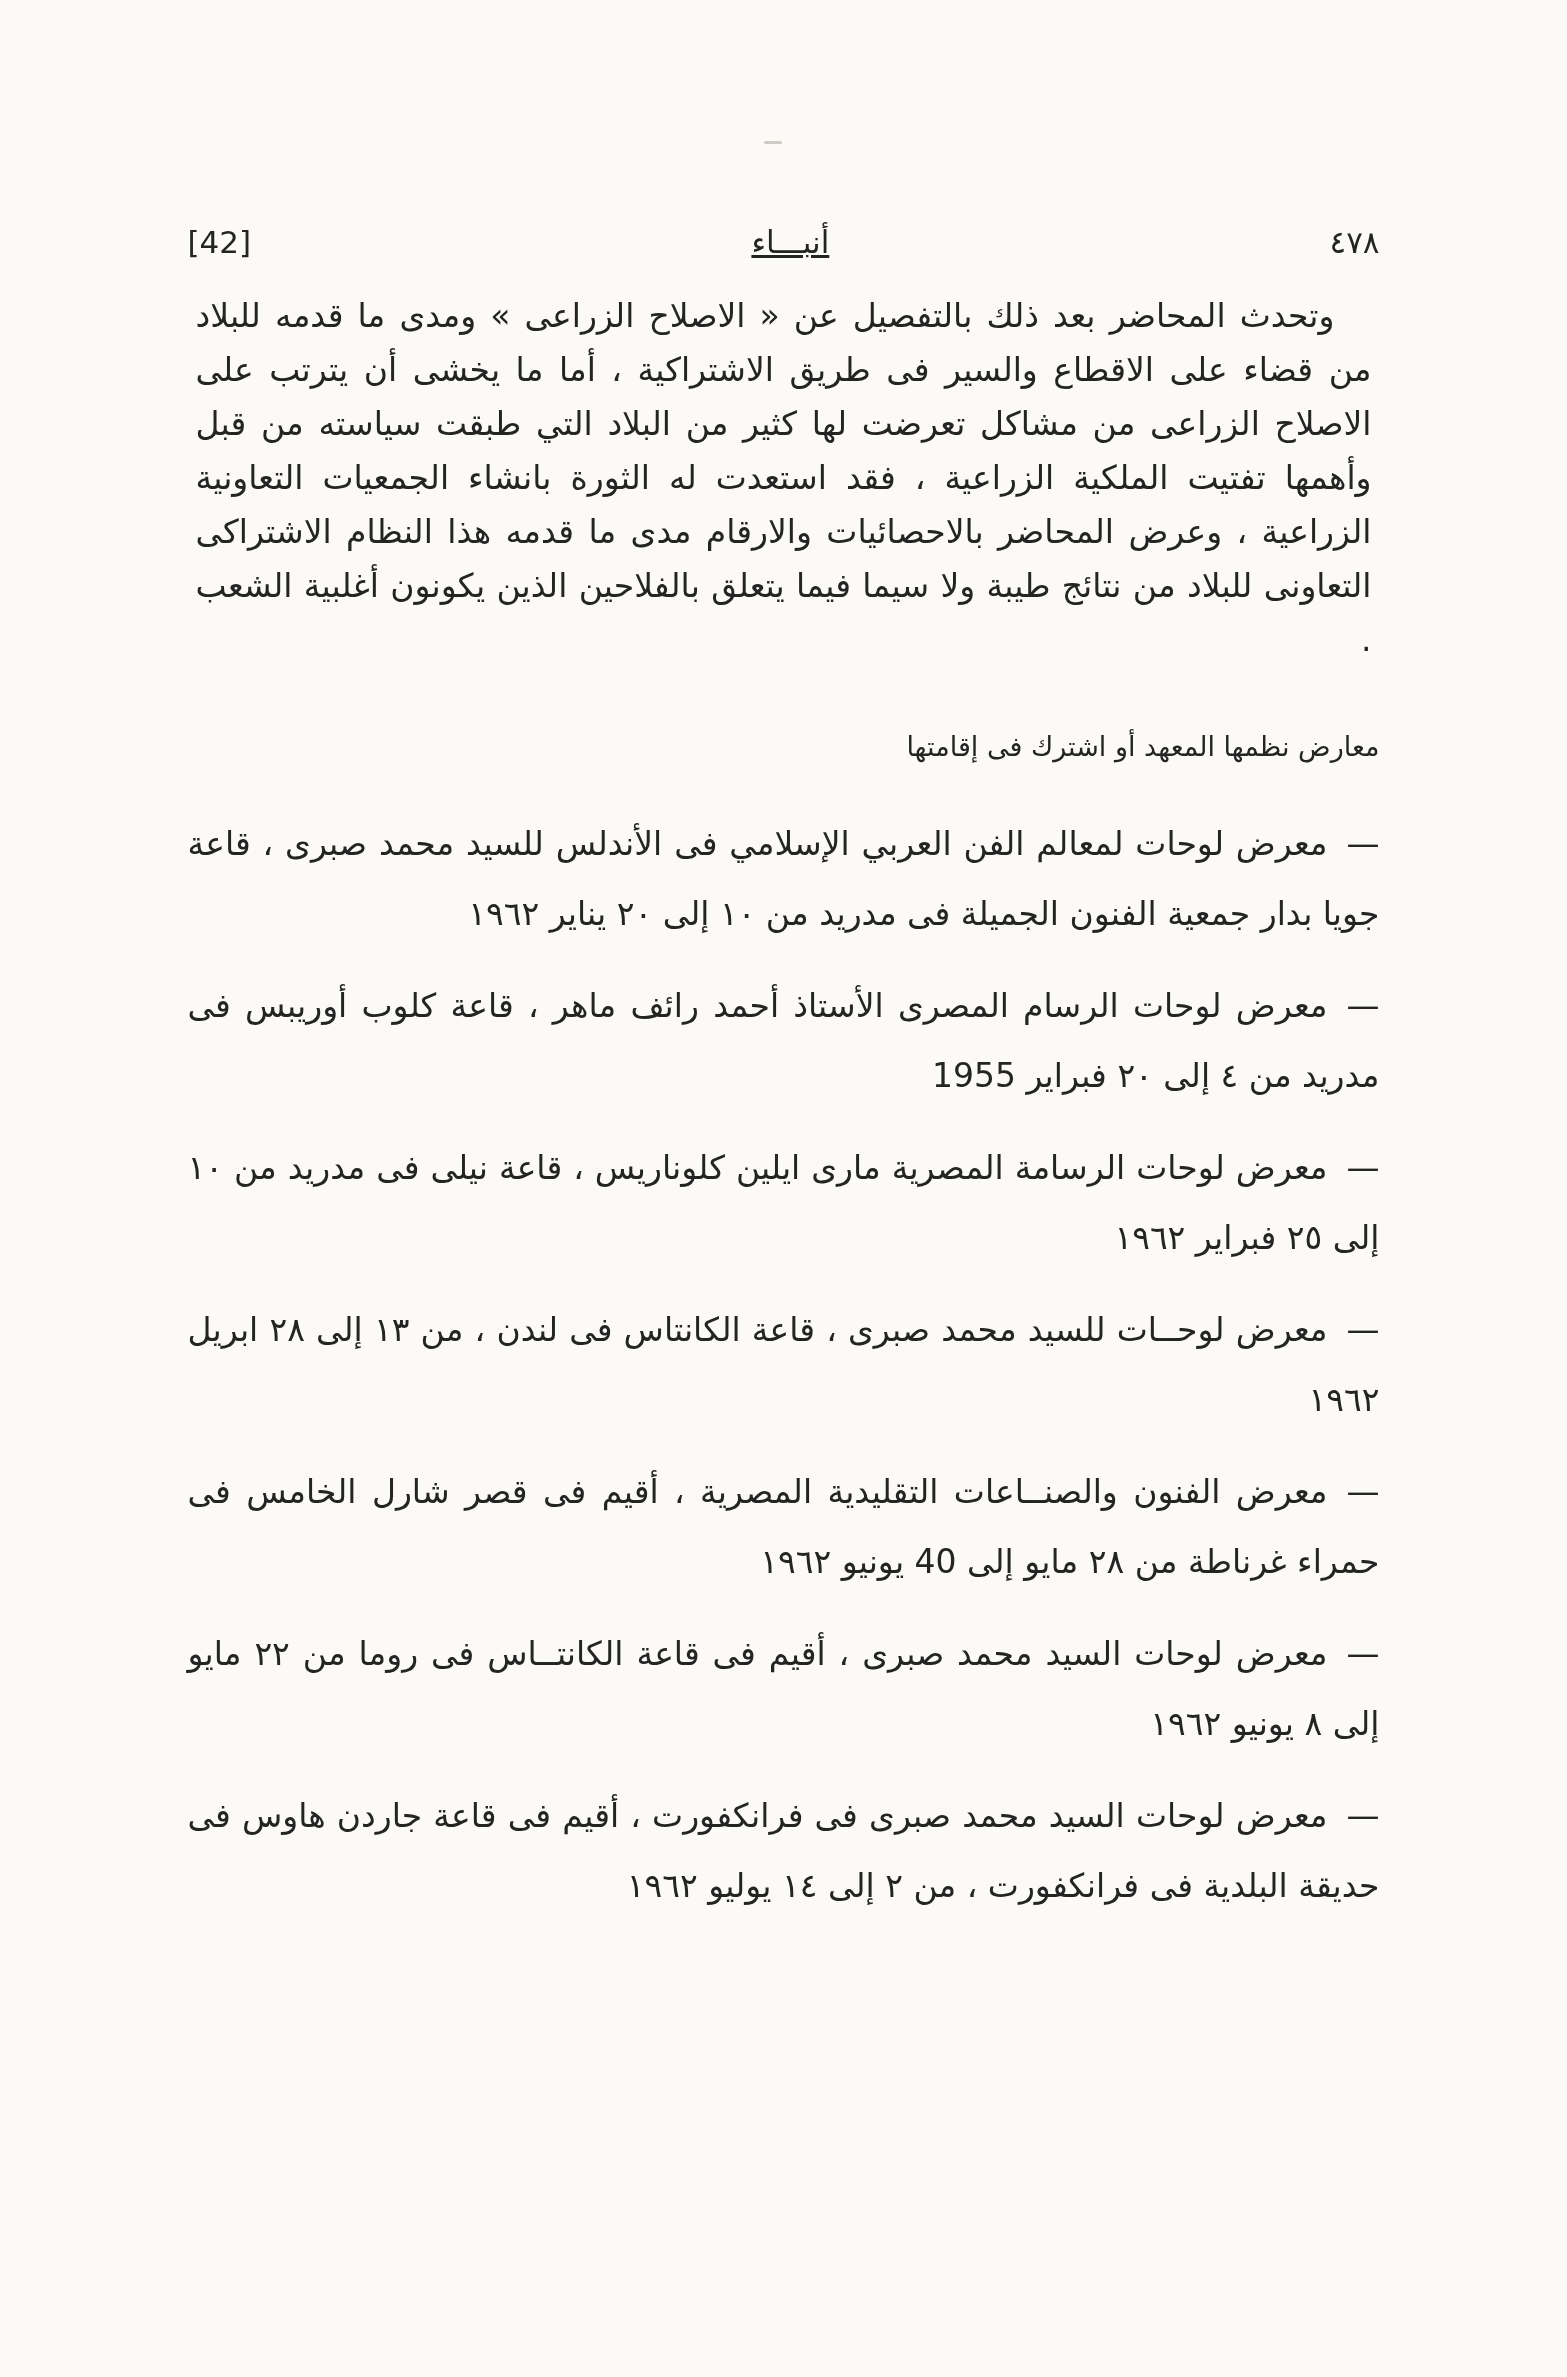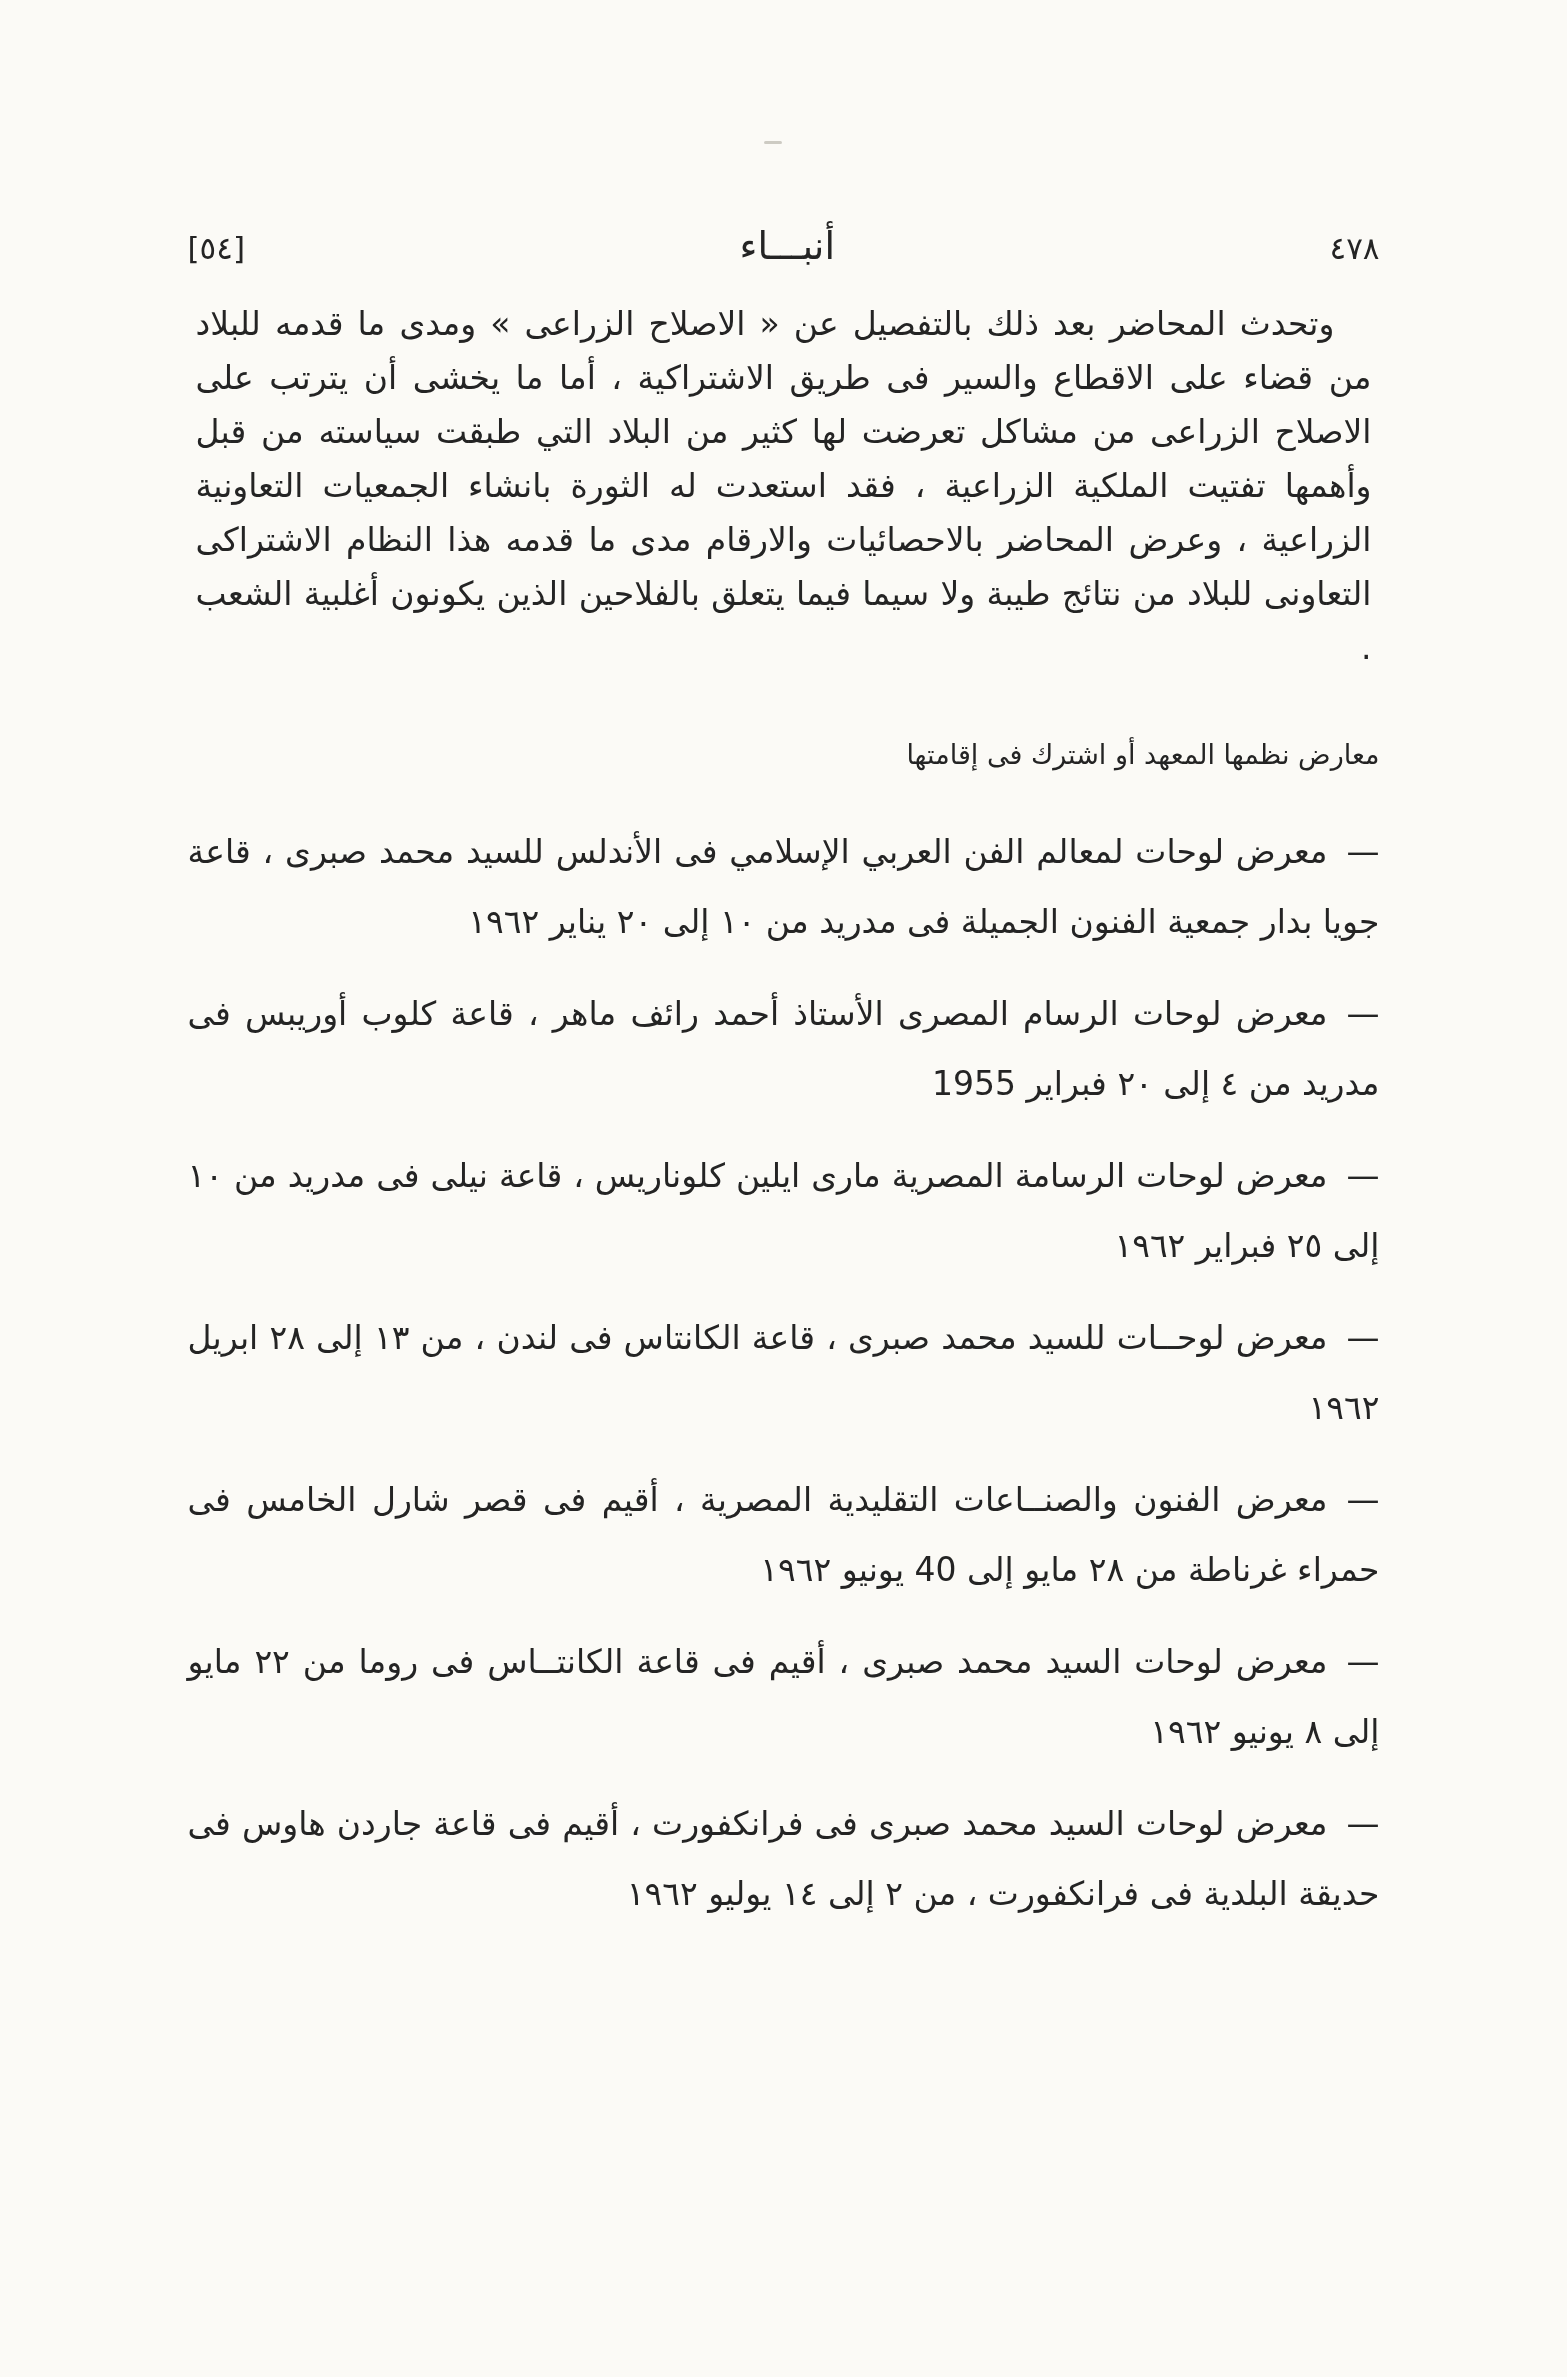--- a/index.html
+++ b/index.html
@@ -36,21 +36,22 @@
     display: flex;
     justify-content: space-between;
     align-items: baseline;
     font-size: 31px;
     margin-bottom: 28.5px;
   }
   .page-header .page-number {
     letter-spacing: 2px;
   }
   .page-header .title {
-    font-size: 38px;
+    font-size: 31px;
+    text-decoration: underline;
   }
   .page-header .issue {
     direction: ltr;
     unicode-bidi: isolate;
   }
   .intro {
     margin: 8px;
     font-size: 33px;
     line-height: 54px;
     text-align: justify;
@@ -79,21 +80,21 @@
 
 <div class="page">
 
   <div class="scan-artifact"></div>
 
   <div class="content">
 
     <div class="page-header">
       <span class="page-number">٤٧٨</span>
       <span class="title">أنبـــاء</span>
-      <span class="issue">[٥٤]</span>
+      <span class="issue">[42]</span>
     </div>
 
     <p class="intro">وتحدث المحاضر بعد ذلك بالتفصيل عن « الاصلاح الزراعى » ومدى ما قدمه للبلاد من قضاء على الاقطاع والسير فى طريق الاشتراكية ، أما ما يخشى أن يترتب على الاصلاح الزراعى من مشاكل تعرضت لها كثير من البلاد التي طبقت سياسته من قبل وأهمها تفتيت الملكية الزراعية ، فقد استعدت له الثورة بانشاء الجمعيات التعاونية الزراعية ، وعرض المحاضر بالاحصائيات والارقام مدى ما قدمه هذا النظام الاشتراكى التعاونى للبلاد من نتائج طيبة ولا سيما فيما يتعلق بالفلاحين الذين يكونون أغلبية الشعب .</p>
 
     <h2 class="section-heading">معارض نظمها المعهد أو اشترك فى إقامتها</h2>
 
     <div class="exhibitions">
 
       <p class="item">
         <span class="dash">—</span><span>معرض لوحات لمعالم الفن العربي الإسلامي فى الأندلس للسيد محمد صبرى ، قاعة جويا بدار جمعية الفنون الجميلة فى مدريد من ١٠ إلى ٢٠ يناير ١٩٦٢</span>

